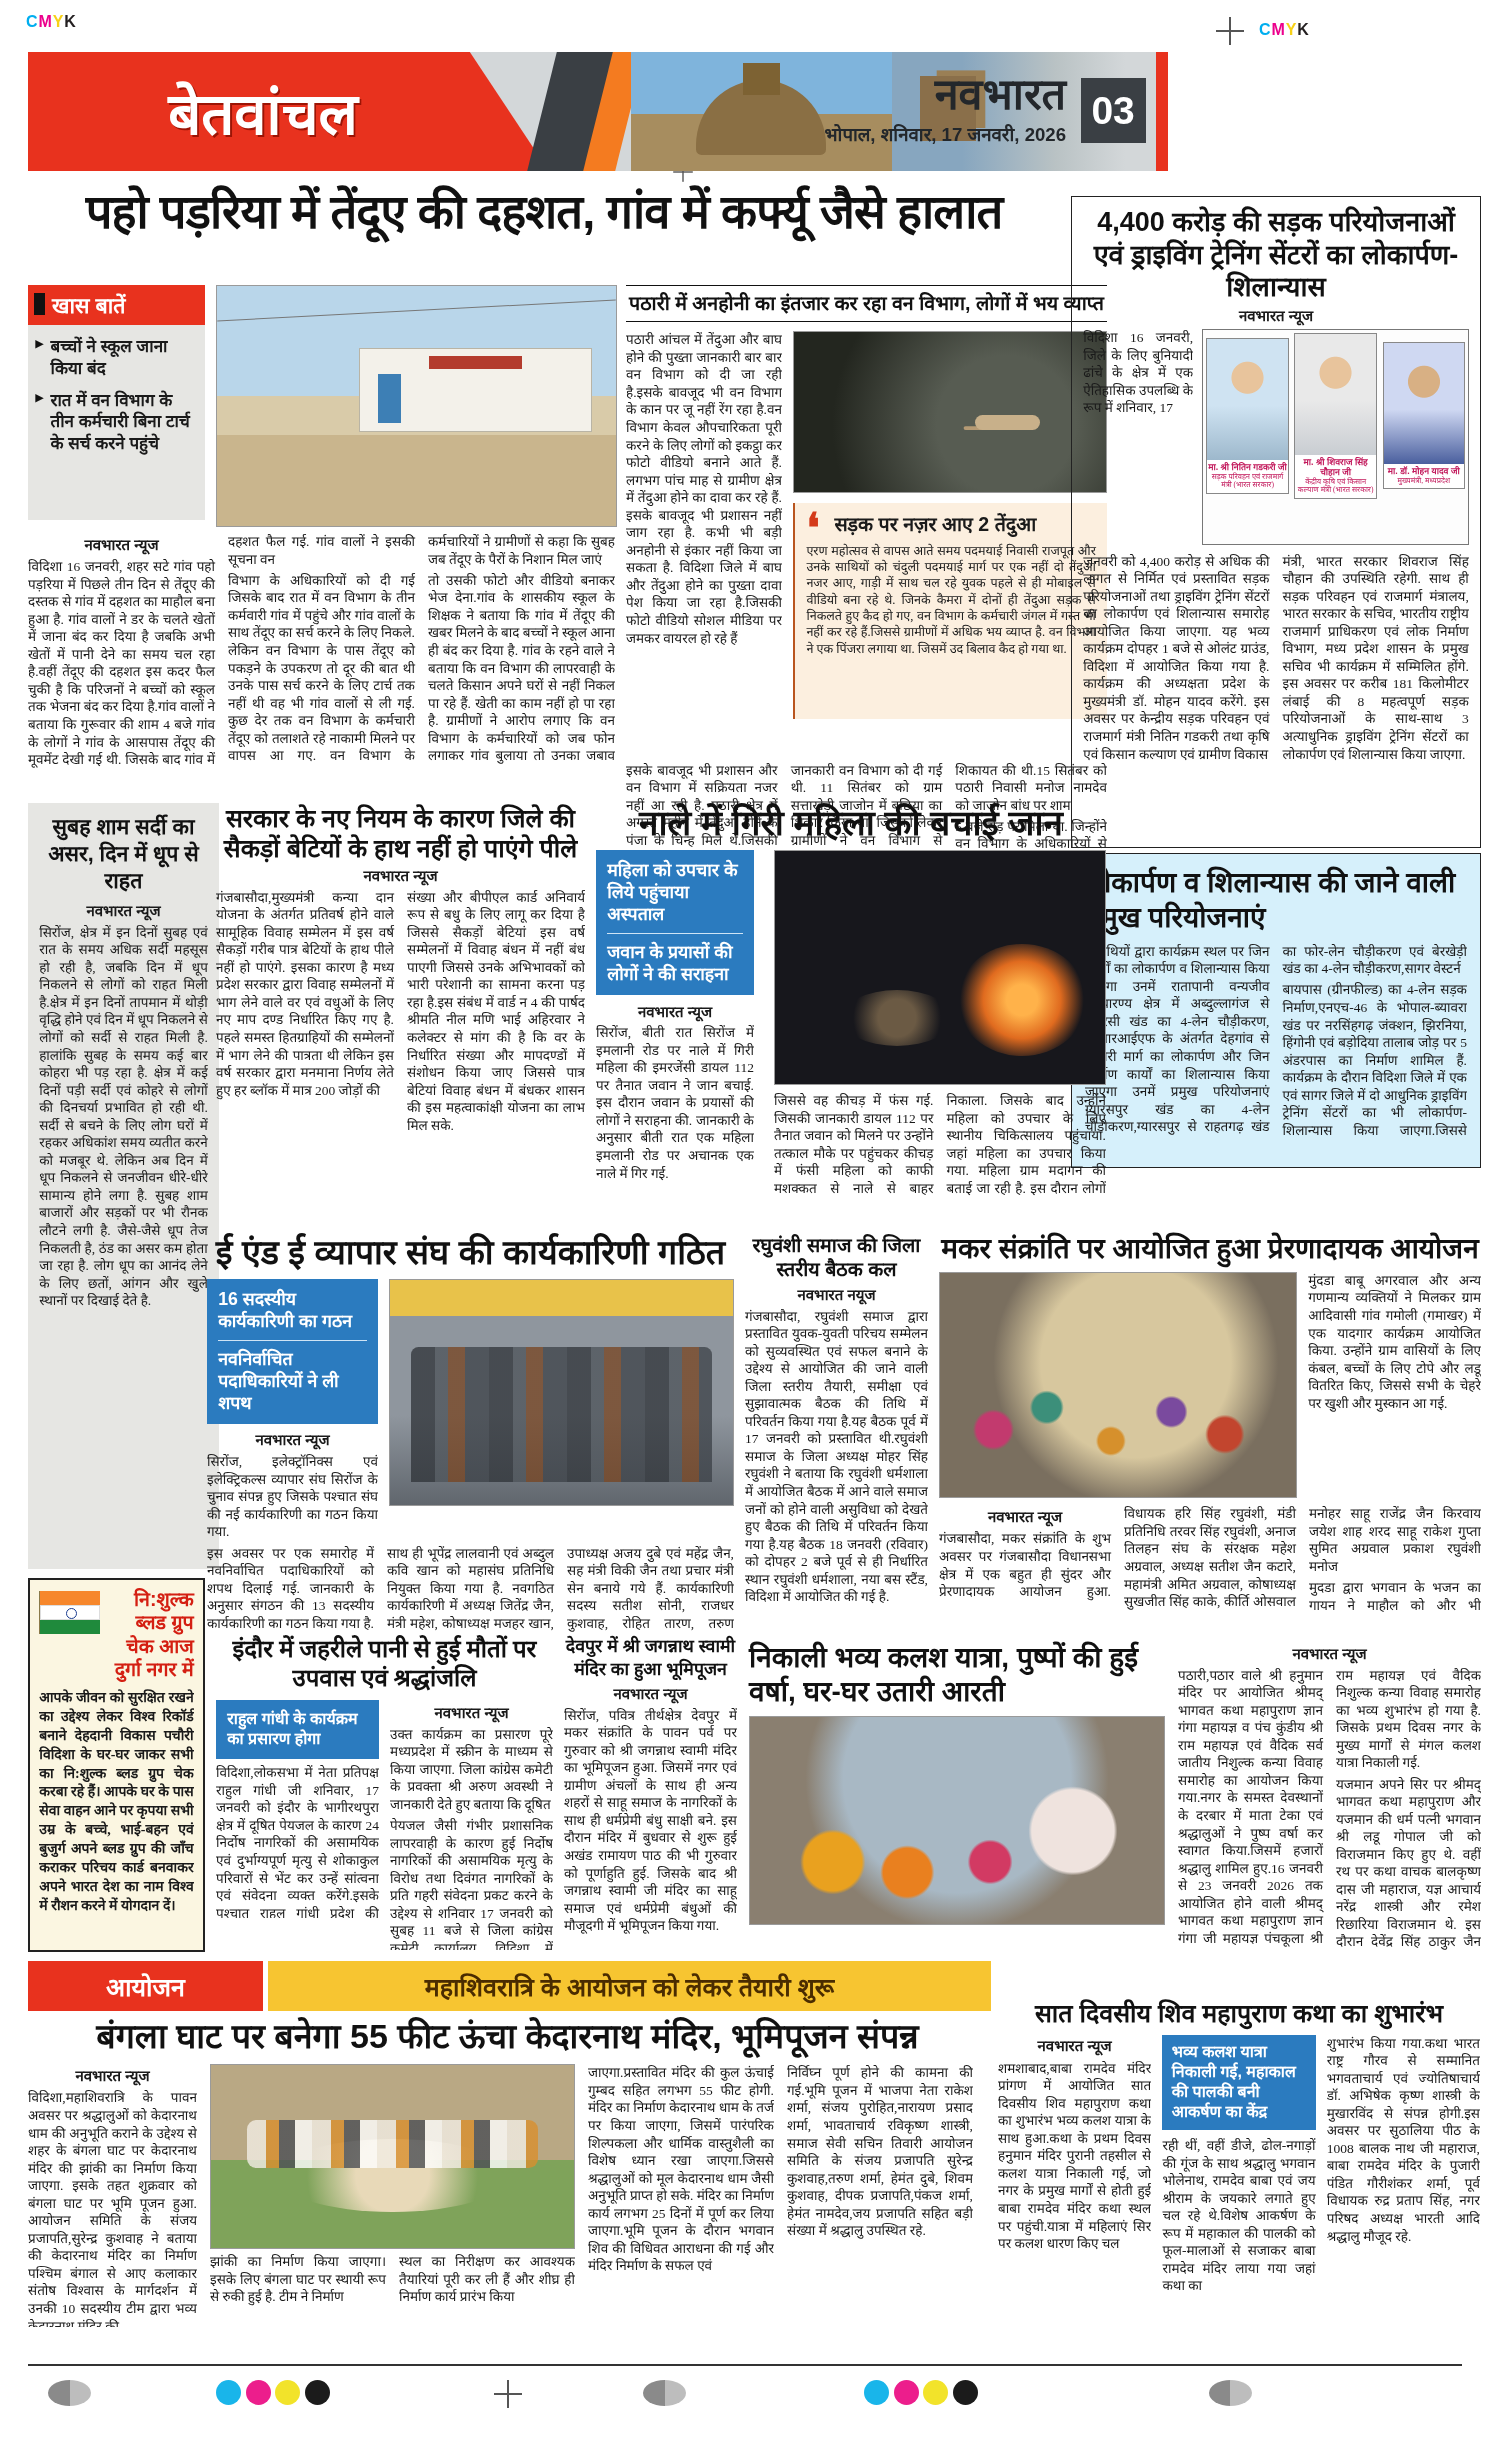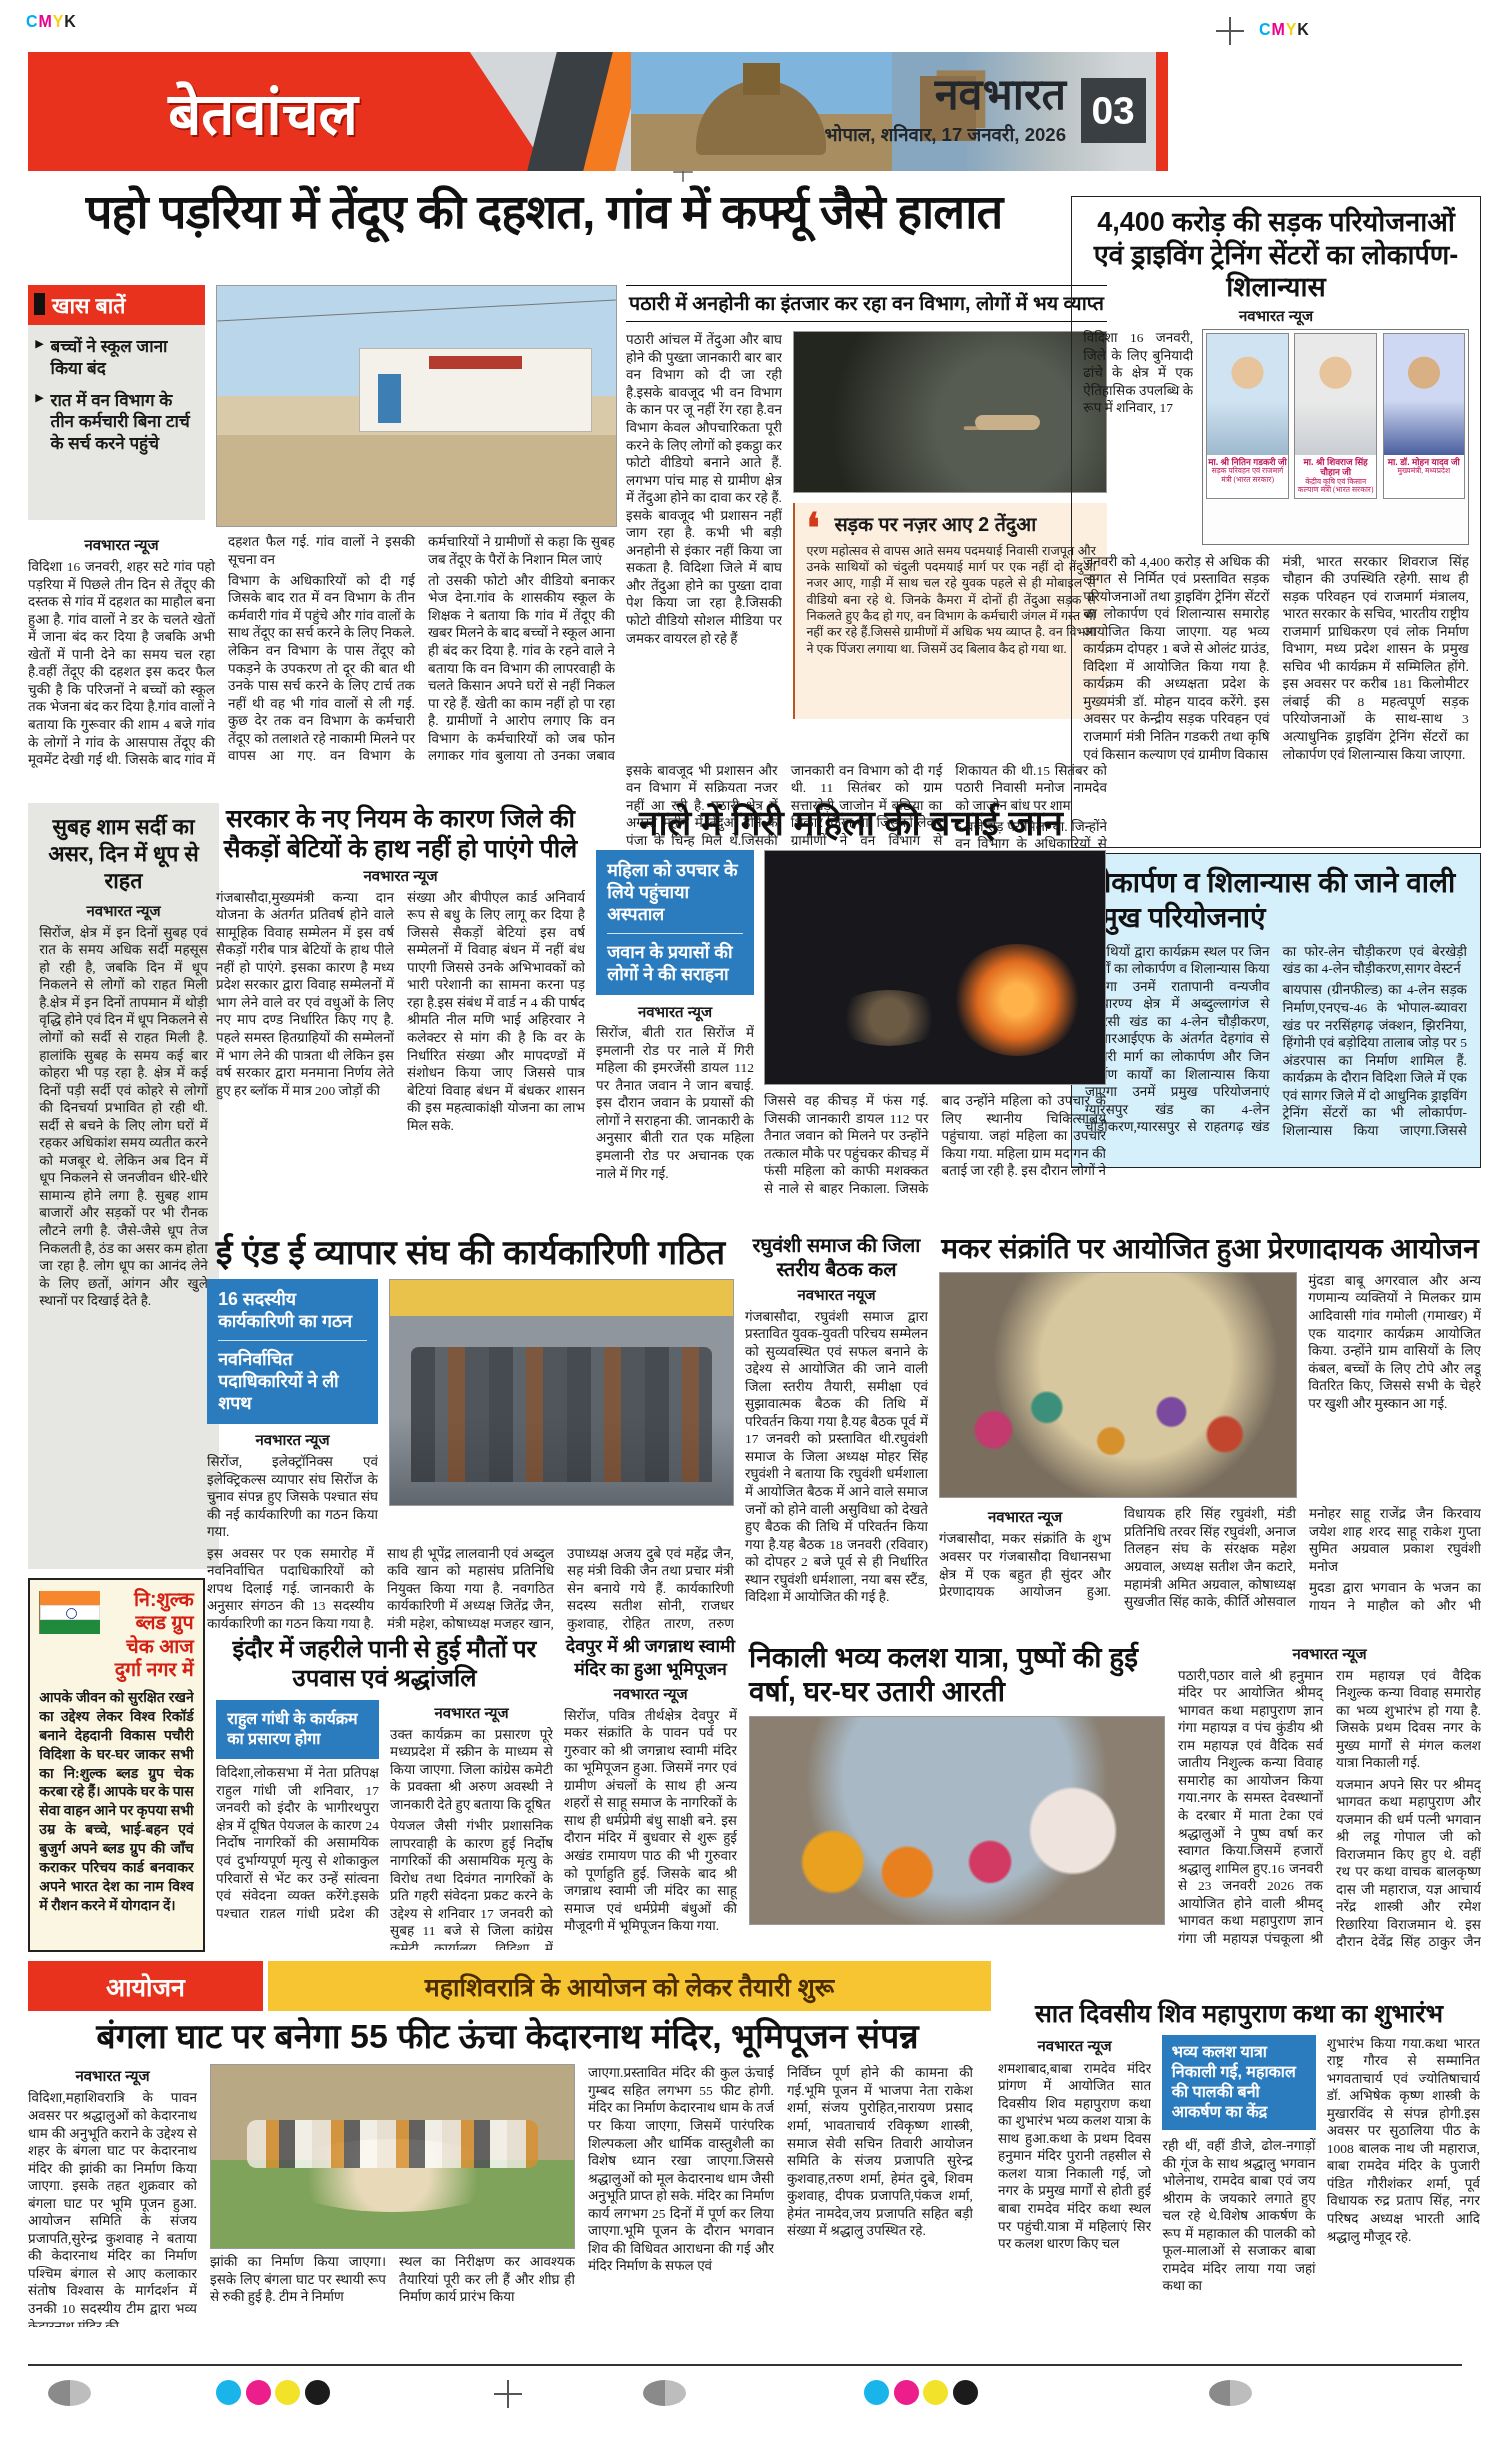--- a/index.html
+++ b/index.html
@@ -74,21 +74,21 @@
   .ph-proc{background:#8a7f70;}
   .ph-proc::before{content:"";position:absolute;inset:0;
         background:radial-gradient(circle at 20% 70%,#e9a11f 0 8%,transparent 9%),radial-gradient(circle at 38% 75%,#e9801f 0 8%,transparent 9%),
         radial-gradient(circle at 58% 70%,#d23a63 0 7%,transparent 8%),radial-gradient(circle at 78% 55%,#efe3de 0 12%,transparent 13%),
         radial-gradient(circle at 50% 30%,#a8b8c4 0 45%,transparent 60%);}
   .ph-puja{background:linear-gradient(180deg,#b9a884 0 52%,#7fa35a 52% 100%);}
   .ph-puja::before{content:"";position:absolute;left:18%;top:40%;width:64%;height:40%;border-radius:50%;
         background:radial-gradient(circle,#e8d9b8 0 30%,transparent 70%);}
   .ph-puja::after{content:"";position:absolute;left:10%;top:30%;width:80%;height:26%;
         background:repeating-linear-gradient(90deg,#f2ede4 0 18.6px,#d98f2e 18.6px 32px,#4c4f55 32px 48px,#fff 48px 65px);opacity:.8;border-radius:9.3px;}
-  .portrow{display:flex;gap:5.6px;}
+  .portrow{display:flex;gap:5.6px;align-items:center;}
   .port{flex:1;border:0.9px solid #888;background:#fff;}
   .pimg{height:121px;background:radial-gradient(circle at 50% 32%,#e8c49c 0 17%,transparent 18%),linear-gradient(180deg,#cfe3f2 0 55%,#9db8cc 100%);}
   .pimg.p2{background:radial-gradient(circle at 50% 32%,#e8c49c 0 17%,transparent 18%),linear-gradient(180deg,#e9e9e9 0 55%,#c9cdd2 100%);}
   .pimg.p3{background:radial-gradient(circle at 50% 32%,#d8b084 0 17%,transparent 18%),linear-gradient(180deg,#cfd8f2 0 55%,#4a5f9e 100%);}
   .pcap{color:#c2185b;font-family:"Liberation Sans",sans-serif;font-weight:bold;font-size:8.8px;text-align:center;line-height:1.2;padding:1.9px 0.9px 0;}
   .psub{color:#c2185b;font-size:7.5px;text-align:center;line-height:1.15;padding:0 0.9px 2.8px;}
   
   #h1{left:28px;top:186px;width:1032px;height:93px;font-size:47px;text-align:center;letter-spacing:-0.9px;}
   #kicker{left:28px;top:285px;width:177px;height:235px;background:#e6e6e3;}
   .khead{background:#e8321e;color:#fff;font-family:"Liberation Sans",sans-serif;font-weight:bold;font-size:21.4px;
@@ -116,21 +116,21 @@
   .a3ph{flex:1;border:0.9px solid #777;padding:2.8px;background:#fdfdfd;}
   .a3rest{margin-top:7.5px;height:272px;}
   #a4{left:1071px;top:853px;width:410px;height:315px;background:#d6f0fb;border:1.4px solid #222;padding:11.2px 13px;box-sizing:border-box;}
   .a4h{font-size:28px;line-height:1.25;margin-bottom:7.5px;font-weight:900;}
   #a5{left:28px;top:803px;width:191px;height:766px;background:#e6e6e3;padding:11.2px 11.2px;box-sizing:border-box;}
   .a5h{font-size:21.4px;text-align:center;line-height:1.25;margin-bottom:5.6px;}
   #a6{left:216px;top:803px;width:369px;height:421px;}
   .a6h{font-size:25px;text-align:center;line-height:1.2;}
   #a7{left:596px;top:803px;width:510px;height:421px;}
   .a7h{font-size:35px;text-align:center;}
-  .a7flex{display:flex;gap:10px;margin-top:7.5px;}
+  .a7flex{display:flex;gap:20px;margin-top:7.5px;}
   .a7c1{width:158px;}
   .a7r{flex:1;}
   .a7photo{height:233px;}
   .a7strip{margin-top:7.5px;height:119px;}
   #a8{left:207px;top:1233px;width:527px;height:395px;}
   .a8h{font-size:34px;text-align:center;}
   .a8flex{display:flex;gap:11.2px;margin-top:7.5px;}
   .a8c1{width:171px;}
   .a8photo{flex:1;height:225px;}
   .a8strip{margin-top:7.5px;height:101px;}

